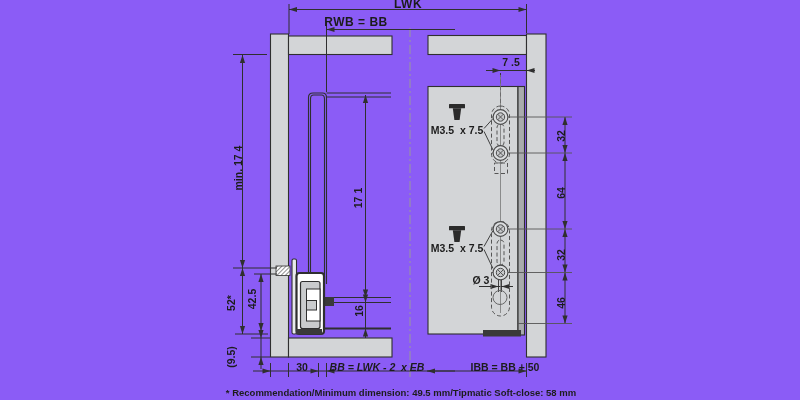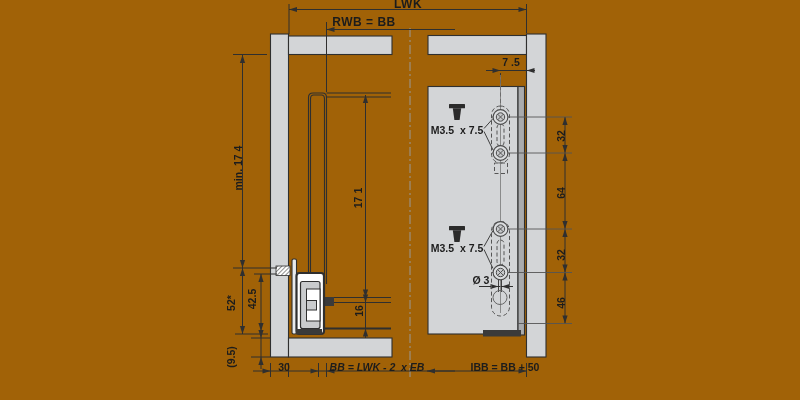--- a/index.html
+++ b/index.html
@@ -1,16 +1,16 @@
 <!DOCTYPE html>
 <html><head>
 <meta charset="utf-8">
 <style>
   html,body{margin:0;padding:0;background:#fff;}
-  #stage{position:relative;width:800px;height:400px;background:#a16207;overflow:hidden;
+  #stage{position:relative;width:800px;height:400px;background:#8b5cf6;overflow:hidden;
          font-family:"Liberation Sans",sans-serif;}
   .hlabel,.vlabel{position:absolute;font-weight:bold;font-size:10.5px;color:#1c1c1c;
          white-space:pre;transform:translate(-50%,-50%);line-height:1;}
   .vlabel{transform:translate(-50%,-50%) rotate(-90deg);}
   .lg{font-size:12px;letter-spacing:.5px;}
   .sm{font-size:9.5px;}
   svg{position:absolute;left:0;top:0;}
 </style>
 </head>
 <body>
@@ -189,38 +189,39 @@
     <rect x="449" y="104" width="16" height="4.2" rx="0.5"></rect>
     <polygon points="452.8,108.2 461.2,108.2 459.6,120 454.4,120"></polygon>
   </g>
   <g fill="#2b2b2b" stroke="none">
     <rect x="449" y="226" width="16" height="4.2" rx="0.5"></rect>
     <polygon points="452.8,230.2 461.2,230.2 459.6,242 454.4,242"></polygon>
   </g>
 </svg>
 
 <div class="hlabel lg" style="left:408px;top:4px;">LWK</div>
-<div class="hlabel lg" style="left:364px;top:22px;text-align:right;">RWB = BB</div>
+<div class="hlabel lg" style="left:356px;top:22px;text-align:right;">RWB = BB</div>
 
 <div class="vlabel" style="left:238px;top:168px;">min. 17 4</div>
 <div class="vlabel" style="left:358px;top:198px;">17 1</div>
 <div class="vlabel" style="left:359px;top:311px;">16</div>
 <div class="vlabel" style="left:231px;top:303px;">52*</div>
 <div class="vlabel" style="left:252px;top:299px;">42.5</div>
 <div class="vlabel" style="left:231px;top:357px;">(9.5)</div>
 
 <div class="hlabel" style="left:279px;top:367px;margin-top:44px;">18</div>
-<div class="hlabel" style="left:284px;top:367px;">30</div>
+<div class="hlabel" style="left:302px;top:367px;">30</div>
 <div class="hlabel" style="left:377px;top:367px;font-style:italic;">BB = LWK - 2  x EB</div>
 <div class="hlabel" style="left:477px;top:367px;margin-left:28px;">IBB = BB + 50</div>
 
 <div class="hlabel" style="left:511px;top:62px;">7 .5</div>
 <div class="hlabel" style="left:457px;top:130px;">M3.5  x 7.5</div>
 <div class="hlabel" style="left:457px;top:248px;">M3.5  x 7.5</div>
 <div class="hlabel" style="left:481px;top:280px;">Ø 3</div>
 
 <div class="vlabel" style="left:561px;top:136px;">32</div>
 <div class="vlabel" style="left:561px;top:193px;">64</div>
 <div class="vlabel" style="left:561px;top:255px;">32</div>
 <div class="vlabel" style="left:561px;top:303px;">46</div>
 
+<div class="hlabel sm" style="left:401px;top:393px;">* Recommendation/Minimum dimension: 49.5 mm/Tipmatic Soft-close: 58 mm</div>
 
 </div>
 
 </body></html>

